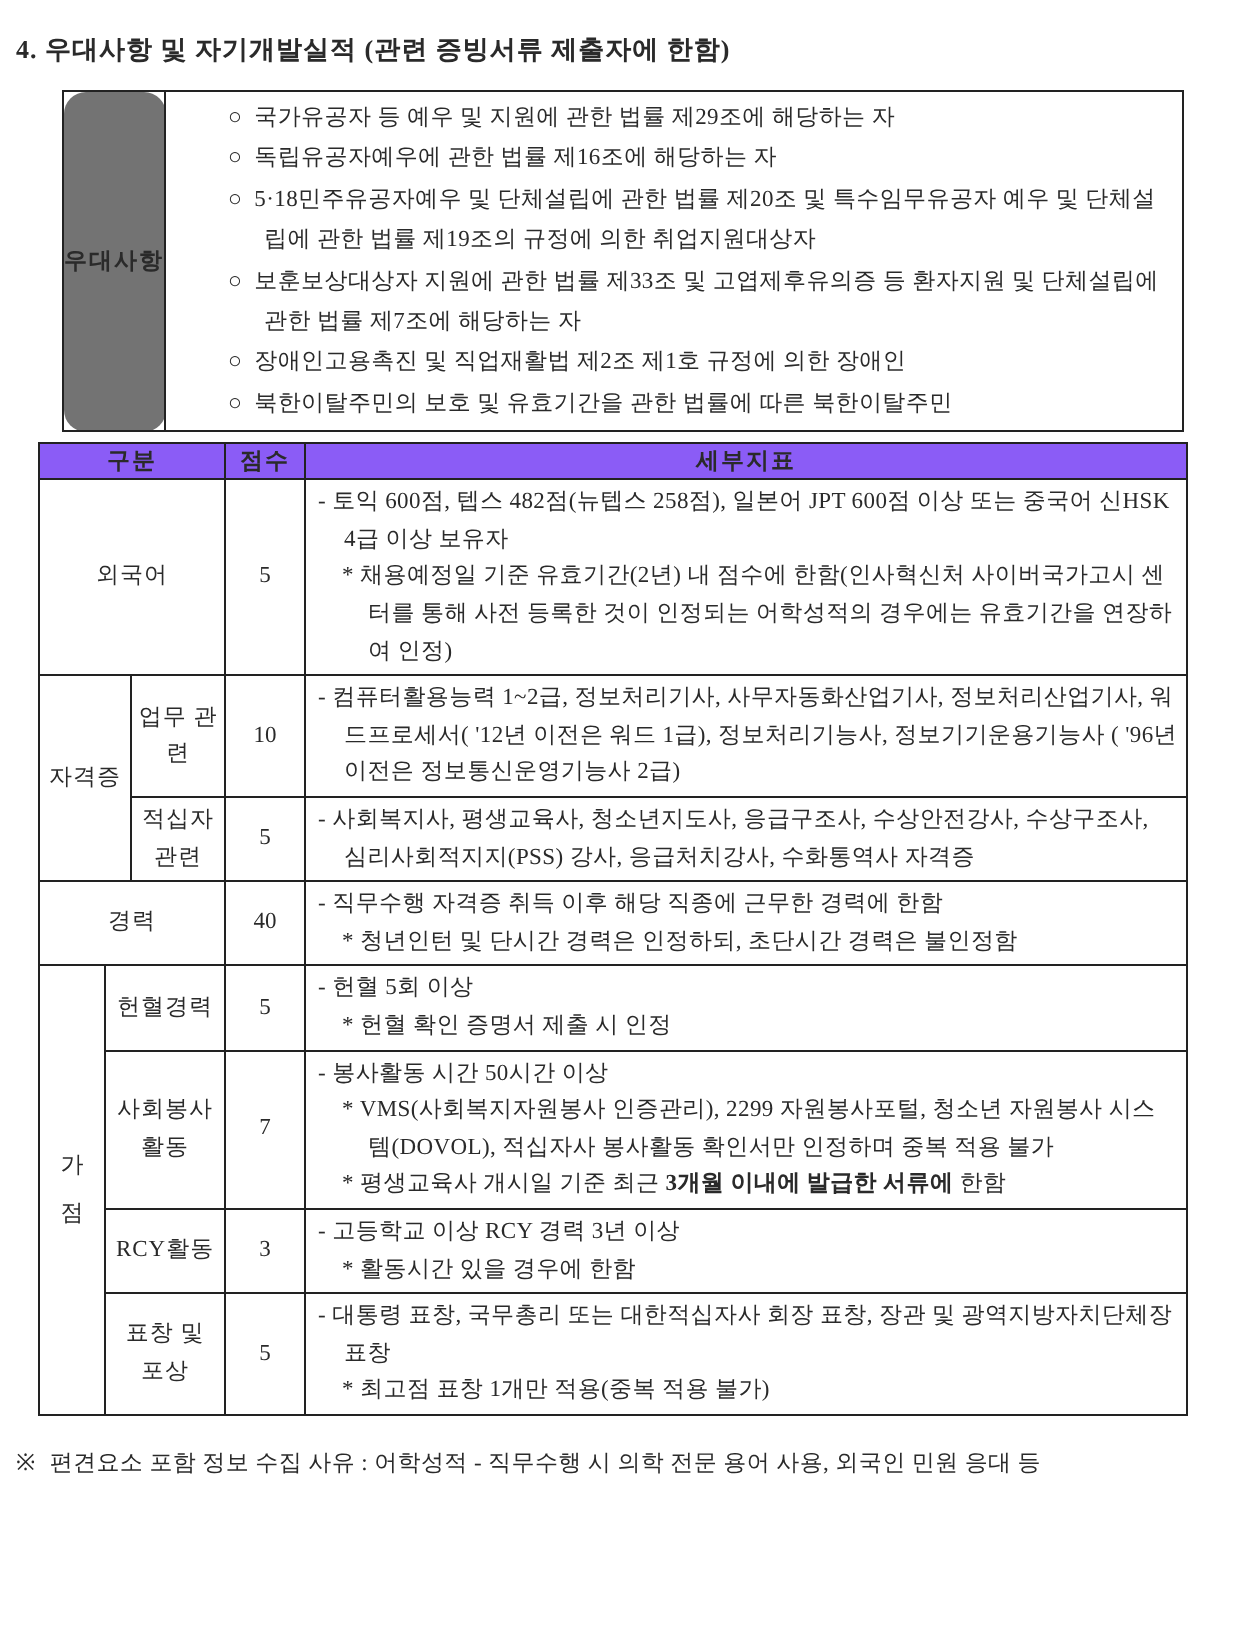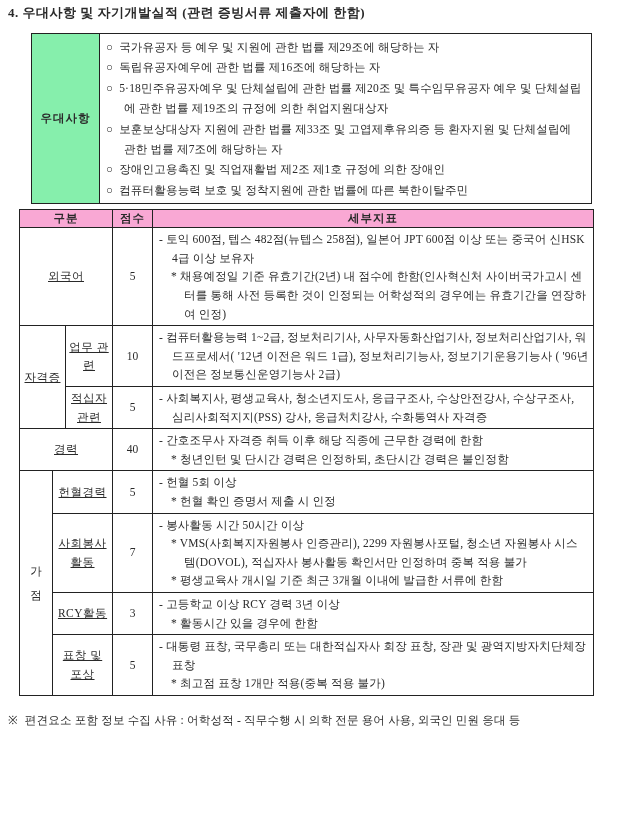--- a/index.html
+++ b/index.html
@@ -3,48 +3,48 @@
 <meta charset="utf-8">
 <style>
   * { box-sizing: border-box; margin: 0; padding: 0; }
   html, body { background: #ffffff; }
   body {
     width: 622px; height: 821px;
     font-family: "Liberation Serif", "DejaVu Serif", serif;
     font-size: 11.5px; color: #2a2a2a;
     position: relative; overflow: hidden;
   }
-  .page { padding-top: 4px; }
+  .page { padding-top: 16px; }
 
   .sec-title { font-size: 13px; font-weight: bold; margin-left: 8px; letter-spacing: 0.5px; }
 
   table { border-collapse: collapse; table-layout: fixed; }
   th, td { border: 1px solid #222; }
 
   
   .pref-table { margin: 11px 0 0 31px; width: 561px; border: 1.5px solid #222; }
   .pref-head {
-    width: 68px; background: #86efac; font-weight: bold;
-    text-align: center; vertical-align: middle; font-size: 11.5px; letter-spacing: 1px;
+    width: 51px; background: #737373; font-weight: bold;
+    text-align: center; vertical-align: middle; font-size: 11.5px; letter-spacing: 1px; border-radius: 11px;
   }
   .pref-body { padding: 3px 6px; vertical-align: middle; }
-  .pref-item { line-height: 20.4px; padding-left: 18px; text-indent: -18px; letter-spacing: 0.2px; }
+  .pref-item { line-height: 20.4px; padding-left: 18px; text-indent: -18px; letter-spacing: 0.2px; margin-left: 25px; }
   .bullet { margin-right: 6px; }
 
   
   .score-table { margin: 5px 0 0 19px; width: 574px; border: 1.5px solid #222; }
-  .score-table th { font-weight: bold; height: 18px; font-size: 11.5px; background: #f9a8d4; letter-spacing: 1px; margin-top: 38px; }
+  .score-table th { font-weight: bold; height: 18px; font-size: 11.5px; background: #8b5cf6; letter-spacing: 1px; margin-top: 38px; }
   .score-table td { padding: 2px 3px; line-height: 18.6px; }
-  .cat { text-align: center; vertical-align: middle; letter-spacing: 0.5px; text-decoration: underline; }
+  .cat { text-align: center; vertical-align: middle; letter-spacing: 0.5px; }
   .score { text-align: center; vertical-align: middle; }
   .detail { vertical-align: middle; padding: 2px 4px 2px 6px !important; letter-spacing: 0.2px; }
   .ln { padding-left: 13px; text-indent: -13px; }
   .ln.star { padding-left: 25px; text-indent: -13px; }
   .vert-label { display: inline-block; width: 1.15em; word-break: break-all; line-height: 24px; letter-spacing: 0; }
-  .b { font-weight: normal; }
+  .b { font-weight: bold; }
 
   
   .notes { margin: 10px 0 0 8px; }
   .note-line { line-height: 28px; letter-spacing: 0.2px; }
   .marker { margin-right: 7px; }
   .em-ul { font-weight: bold; text-decoration: underline; }
 </style>
 </head>
 <body>
 
@@ -55,21 +55,21 @@
   <table class="pref-table">
     <tbody>
         <tr>
       <th class="pref-head">우대사항</th>
       <td class="pref-body">
         <div class="pref-item"><span class="bullet">○</span><span>국가유공자 등 예우 및 지원에 관한 법률 제29조에 해당하는 자</span></div>
         <div class="pref-item"><span class="bullet">○</span><span>독립유공자예우에 관한 법률 제16조에 해당하는 자</span></div>
         <div class="pref-item"><span class="bullet">○</span><span>5·18민주유공자예우 및 단체설립에 관한 법률 제20조 및 특수임무유공자 예우 및 단체설립에 관한 법률 제19조의 규정에 의한 취업지원대상자</span></div>
         <div class="pref-item"><span class="bullet">○</span><span>보훈보상대상자 지원에 관한 법률 제33조 및 고엽제후유의증 등 환자지원 및 단체설립에 관한 법률 제7조에 해당하는 자</span></div>
         <div class="pref-item"><span class="bullet">○</span><span>장애인고용촉진 및 직업재활법 제2조 제1호 규정에 의한 장애인</span></div>
-        <div class="pref-item"><span class="bullet">○</span><span>컴퓨터활용능력 보호 및 정착지원에 관한 법률에 따른 북한이탈주민</span></div>
+        <div class="pref-item"><span class="bullet">○</span><span>북한이탈주민의 보호 및 유효기간을 관한 법률에 따른 북한이탈주민</span></div>
       </td>
     </tr>
   </tbody>
     </table>
 
   <table class="score-table">
     <colgroup>
       <col style="width:33px">
         <col style="width:13px">
         <col style="width:47px">
@@ -105,21 +105,21 @@
       <td class="score">5</td>
       <td class="detail">
         <div class="ln">- 사회복지사, 평생교육사, 청소년지도사, 응급구조사, 수상안전강사, 수상구조사, 심리사회적지지(PSS) 강사, 응급처치강사, 수화통역사 자격증</div>
       </td>
     </tr>
 
     <tr>
       <td colspan="3" class="cat">경력</td>
       <td class="score">40</td>
       <td class="detail">
-        <div class="ln">- 간호조무사 자격증 취득 이후 해당 직종에 근무한 경력에 한함</div>
+        <div class="ln">- 직무수행 자격증 취득 이후 해당 직종에 근무한 경력에 한함</div>
         <div class="ln star">* 청년인턴 및 단시간 경력은 인정하되, 초단시간 경력은 불인정함</div>
       </td>
     </tr>
 
     <tr>
       <td rowspan="4" class="cat"><span class="vert-label">가점</span></td>
       <td colspan="2" class="cat">헌혈경력</td>
       <td class="score">5</td>
       <td class="detail">
         <div class="ln">- 헌혈 5회 이상</div>

